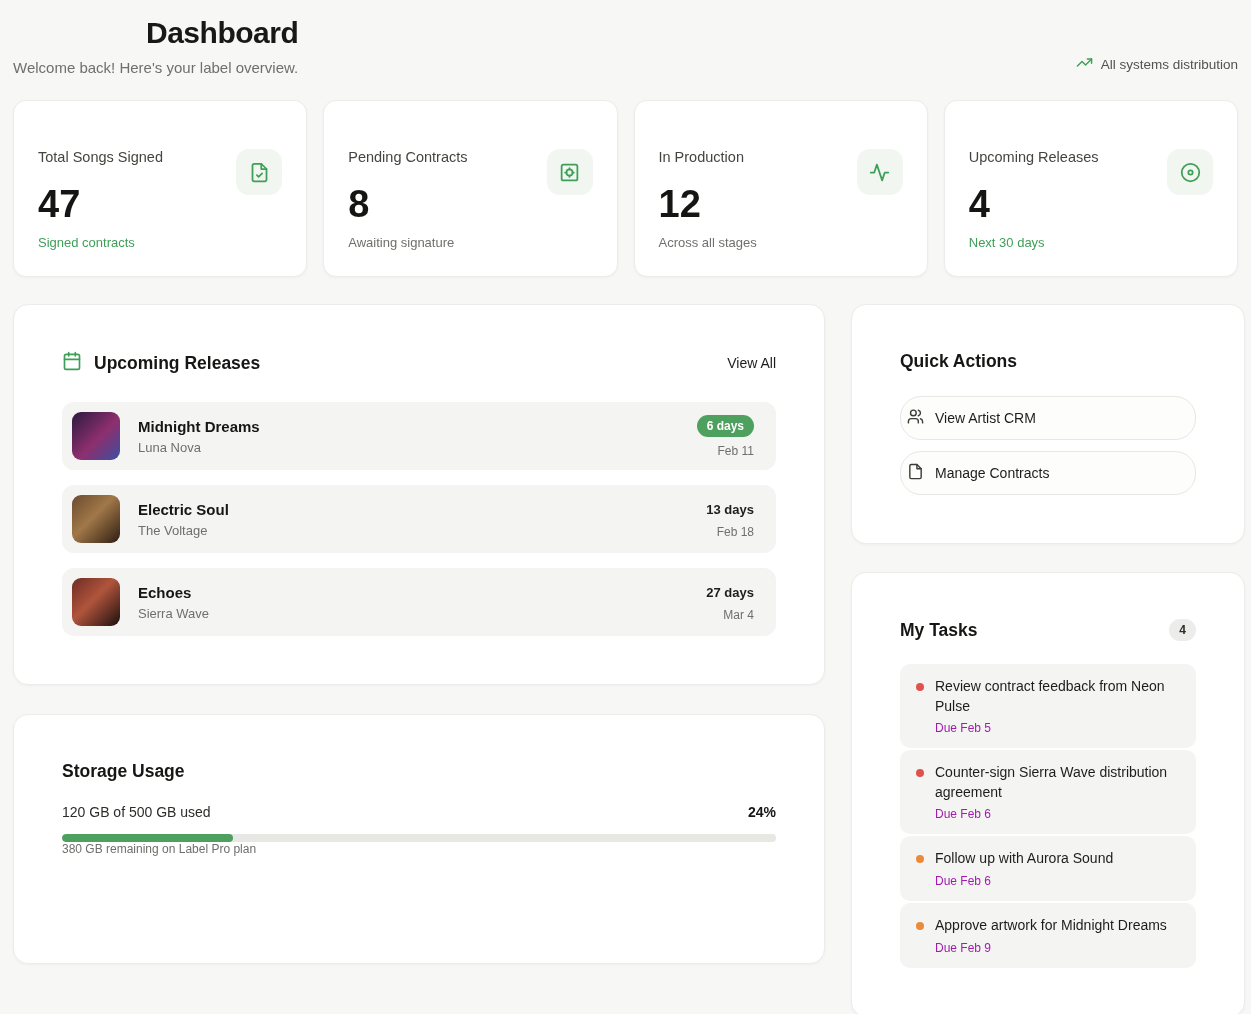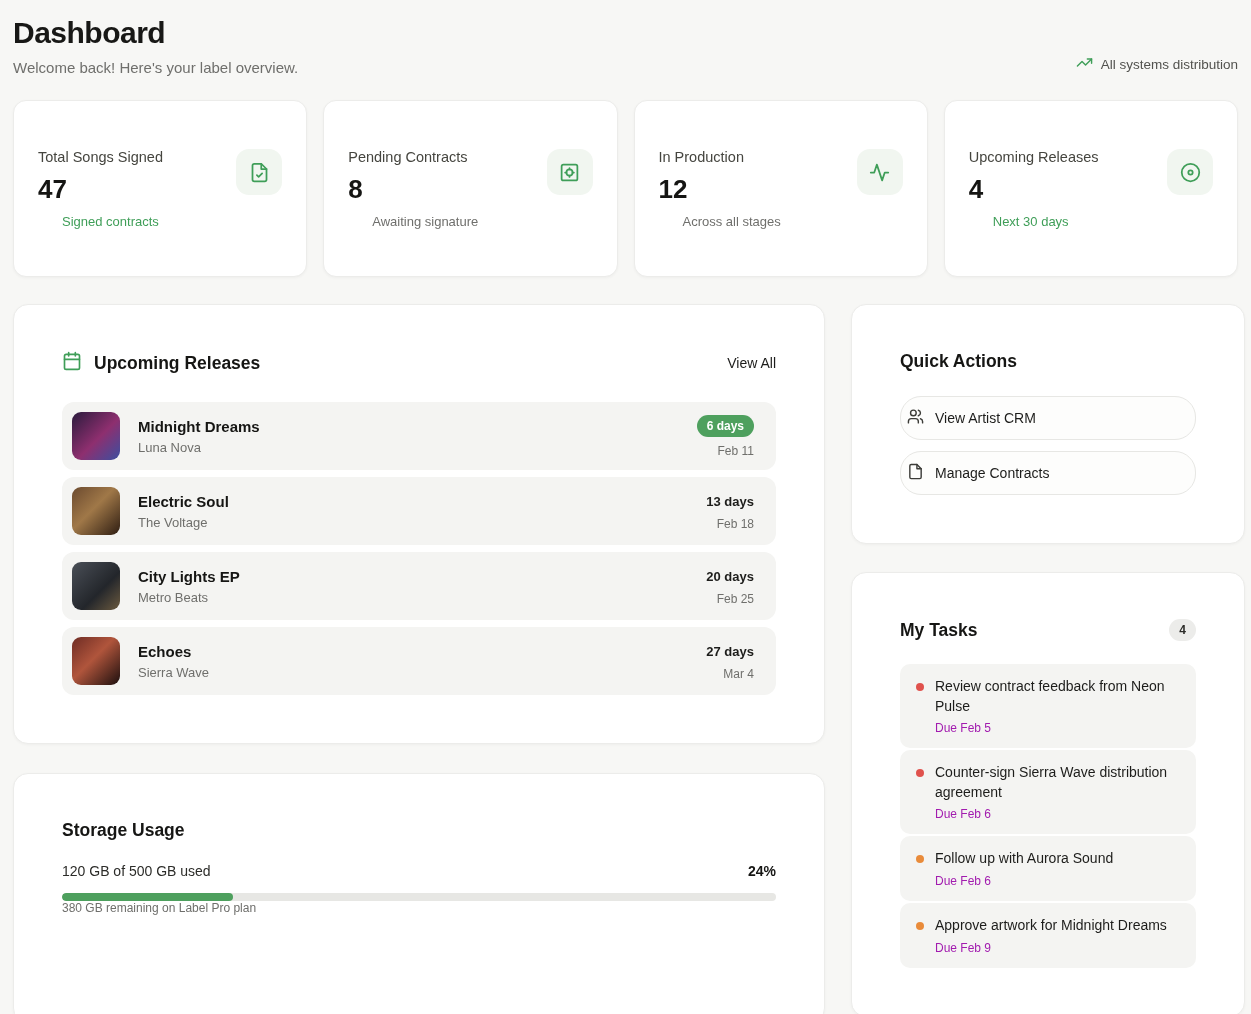--- a/index.html
+++ b/index.html
@@ -12,59 +12,59 @@
   }
   :root{
     --accent-green:#3f9e58;
     --badge-green:#4ea05e;
     --task-red:#e0524d;
     --task-orange:#e98b3a;
   }
   .page { padding:16px 13px 0 13px; }
 
   
-  .header-row { display:flex; justify-content:space-between; align-items:flex-end; }
+  .header-row { display:flex; justify-content:space-between; align-items:flex-end;text-align:right; }
   .page-title { font-size:30px; font-weight:700; letter-spacing:-0.5px; color:#181816; }
   .page-sub { font-size:15px; color:#6f6f6c; margin-top:9px; }
   .status { display:flex; align-items:center; gap:8px; font-size:13.5px; color:#52524e; padding-bottom:2px; }
   .status svg { color:var(--accent-green); }
 
   
   .stats-row { display:grid; grid-template-columns:repeat(4,1fr); gap:16px; margin-top:24px; }
   .card {
     background:#ffffff;
     border:1px solid #ececea;
     border-radius:13px;
     box-shadow:0 1px 3px rgba(0,0,0,0.04);
   }
   .stat-card { height:177px; padding:48px 24px 24px 24px; position:relative; }
   .stat-label { font-size:14.5px; color:#45453f; }
-  .stat-value { font-size:26px; font-weight:700; margin-top:9px; color:#151513; }
-  .stat-caption { font-size:13px; margin-top:9px;margin-left:24px; }
+  .stat-value { font-size:38px; font-weight:700; margin-top:18px; color:#151513; }
+  .stat-caption { font-size:13px; margin-top:9px; }
   .stat-caption[data-tone="positive"] { color:var(--accent-green); }
   .stat-caption[data-tone="muted"] { color:#6f6f6c; }
   .stat-icon-box {
     position:absolute; top:48px; right:24px;
     width:46px; height:46px; border-radius:13px;
     background:#f1f6f0;
     display:flex; align-items:center; justify-content:center;
     color:var(--accent-green);
   }
 
   
   .main-grid { display:grid; grid-template-columns:812px 394px; gap:26px; margin-top:27px; align-items:start; }
 
   
   .releases-card { padding:46px 48px 48px 48px; border-radius:15px; }
   .card-head { display:flex; align-items:center; justify-content:space-between; }
   .card-head-left { display:flex; align-items:center; gap:12px; }
   .card-head-left svg { color:var(--accent-green); }
   .card-title { font-size:17.5px; font-weight:700; color:#161614; }
   .view-all { font-size:14px; font-weight:500; color:#1d1d1b; background:none; border:none; cursor:pointer; font-family:inherit; }
-  .release-list { margin-top:27px; display:flex; flex-direction:column; gap:7px; }
+  .release-list { margin-top:27px; display:flex; flex-direction:column; gap:15px; }
   .release-row {
     display:flex; align-items:center;
     background:#f4f4f2; border-radius:12px;
     padding:10px; height:68px; cursor:pointer;
   }
   .album-art { width:48px; height:48px; border-radius:9px; flex:0 0 auto; }
   .art-1 { background:linear-gradient(135deg,#2a1b3d 0%,#8e2f6f 55%,#3b4fa0 100%); }
   .art-2 { background:linear-gradient(135deg,#6b4a2f 0%,#a07848 45%,#2e1d12 100%); }
   .art-3 { background:linear-gradient(135deg,#4a4f57 0%,#23262b 60%,#6b5a3f 100%); }
   .art-4 { background:linear-gradient(135deg,#6e2c24 0%,#b0553c 45%,#1c0f0e 100%); }
@@ -231,31 +231,20 @@
             <div class="release-info">
               <div class="release-title">Electric Soul</div>
               <div class="release-artist">The Voltage</div>
             </div>
             <div class="release-right">
               <span class="release-days" data-variant="text">13 days</span>
               <div class="release-date">Feb 18</div>
             </div>
           </div>
 
-          <div class="release-row">
-            <div class="album-art art-3"></div>
-            <div class="release-info">
-              <div class="release-title">City Lights EP</div>
-              <div class="release-artist">Metro Beats</div>
-            </div>
-            <div class="release-right">
-              <span class="release-days" data-variant="text">20 days</span>
-              <div class="release-date">Feb 25</div>
-            </div>
-          </div>
 
           <div class="release-row">
             <div class="album-art art-4"></div>
             <div class="release-info">
               <div class="release-title">Echoes</div>
               <div class="release-artist">Sierra Wave</div>
             </div>
             <div class="release-right">
               <span class="release-days" data-variant="text">27 days</span>
               <div class="release-date">Mar 4</div>

